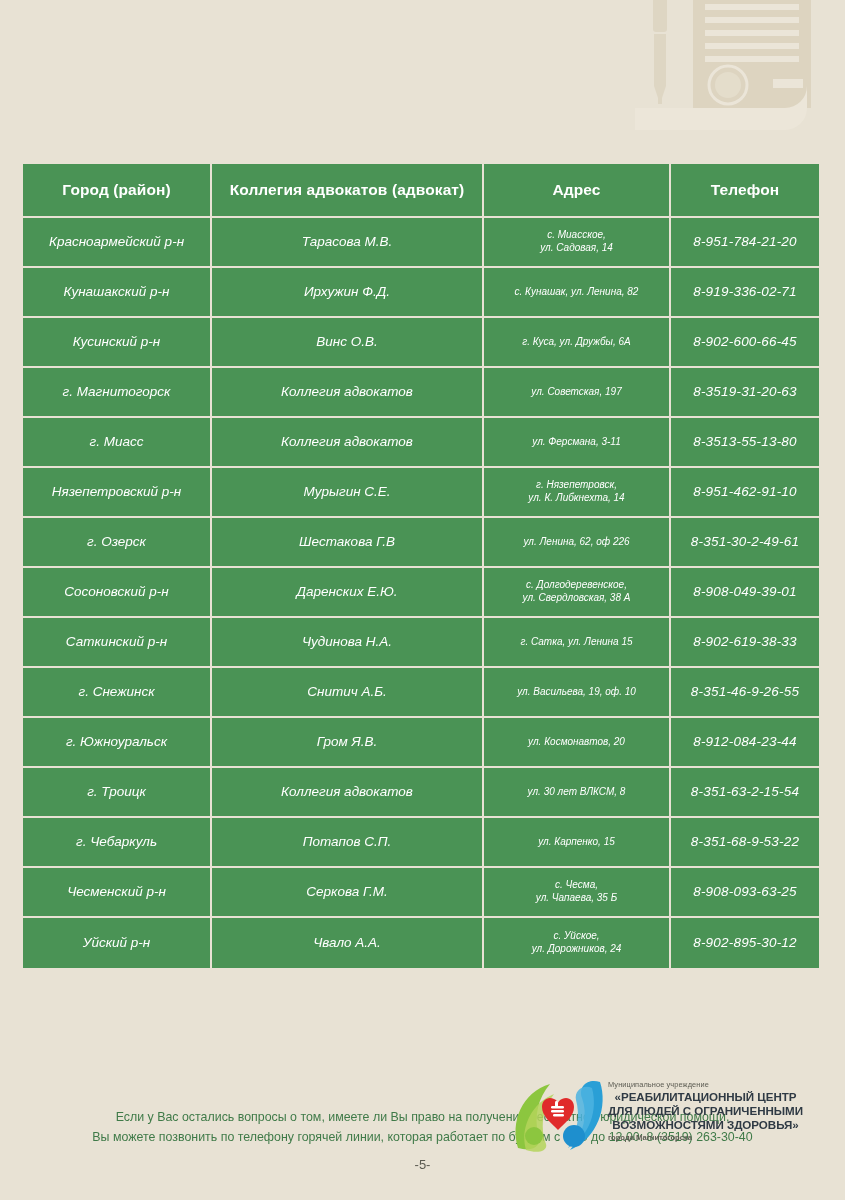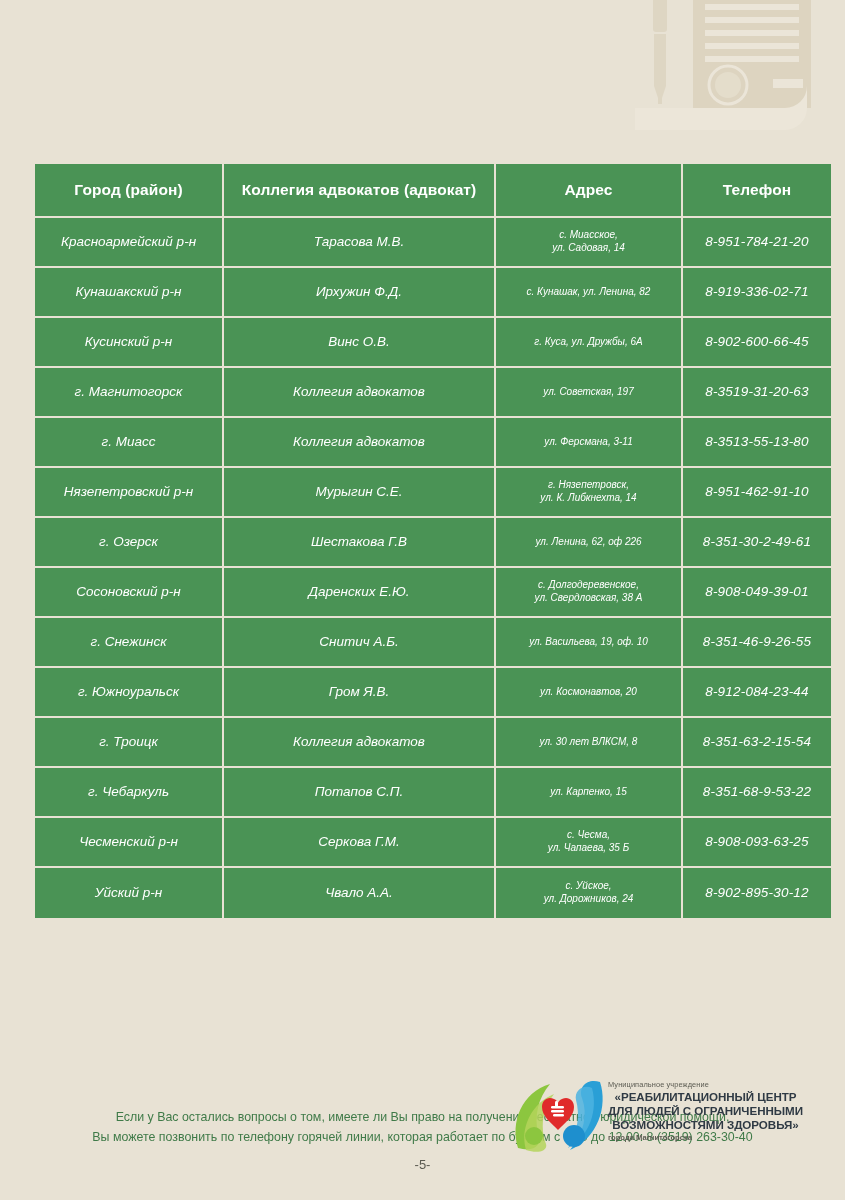--- a/index.html
+++ b/index.html
@@ -27,21 +27,20 @@
     pointer-events: none;
   }
   .watermark svg { display: block; width: 100%; height: 100%; }
 
   
   .table-wrap {
     position: absolute;
     left: 23px;
     top: 164px;
     width: 796px;
-    margin-left: 12px;
   }
 
   table.directory {
     width: 100%;
     border-collapse: separate;
     border-spacing: 0;
     background: #4a9355;
     table-layout: fixed;
   }
 
@@ -248,20 +247,26 @@
         <td class="cell-bar">Шестакова Г.В</td>
         <td class="cell-addr">ул. Ленина, 62, оф 226</td>
         <td class="cell-phone">8-351-30-2-49-61</td>
       </tr>
       <tr>
         <td class="cell-city">Сосоновский р-н</td>
         <td class="cell-bar">Даренских Е.Ю.</td>
         <td class="cell-addr">с. Долгодеревенское,
 ул. Свердловская, 38 А</td>
         <td class="cell-phone">8-908-049-39-01</td>
+      </tr>
+      <tr>
+        <td class="cell-city">Саткинский р-н</td>
+        <td class="cell-bar">Чудинова Н.А.</td>
+        <td class="cell-addr">г. Сатка, ул. Ленина 15</td>
+        <td class="cell-phone">8-902-619-38-33</td>
       </tr>
       <tr>
         <td class="cell-city">г. Снежинск</td>
         <td class="cell-bar">Снитич А.Б.</td>
         <td class="cell-addr">ул. Васильева, 19, оф. 10</td>
         <td class="cell-phone">8-351-46-9-26-55</td>
       </tr>
       <tr>
         <td class="cell-city">г. Южноуральск</td>
         <td class="cell-bar">Гром Я.В.</td>

